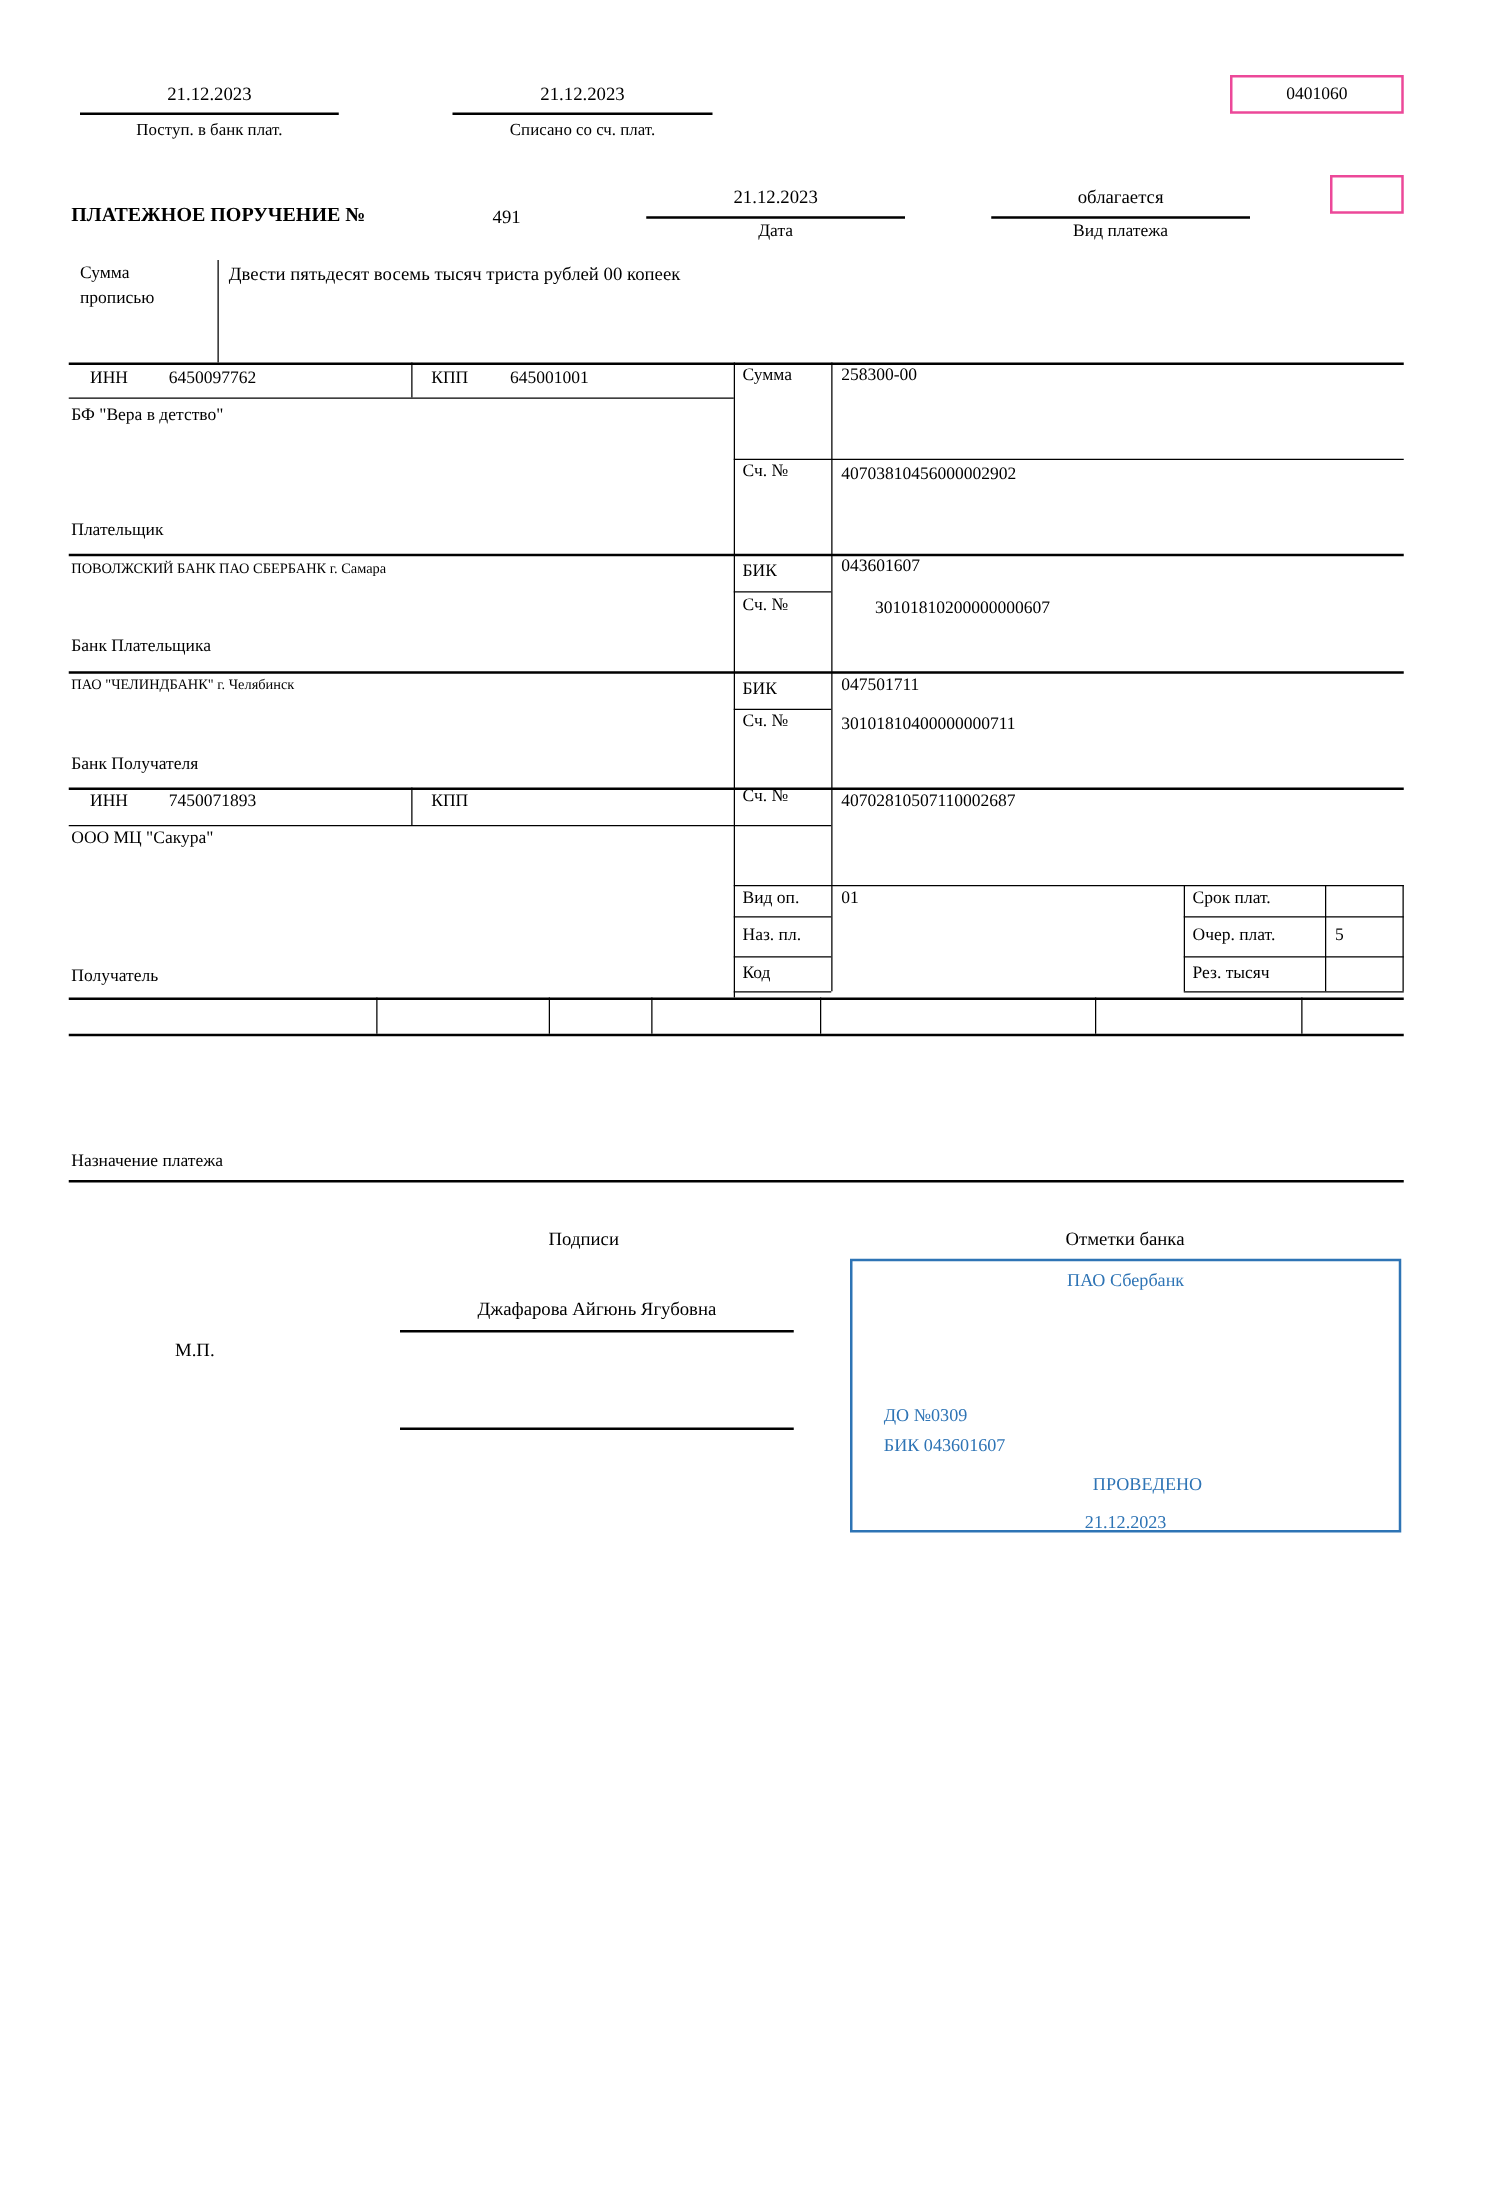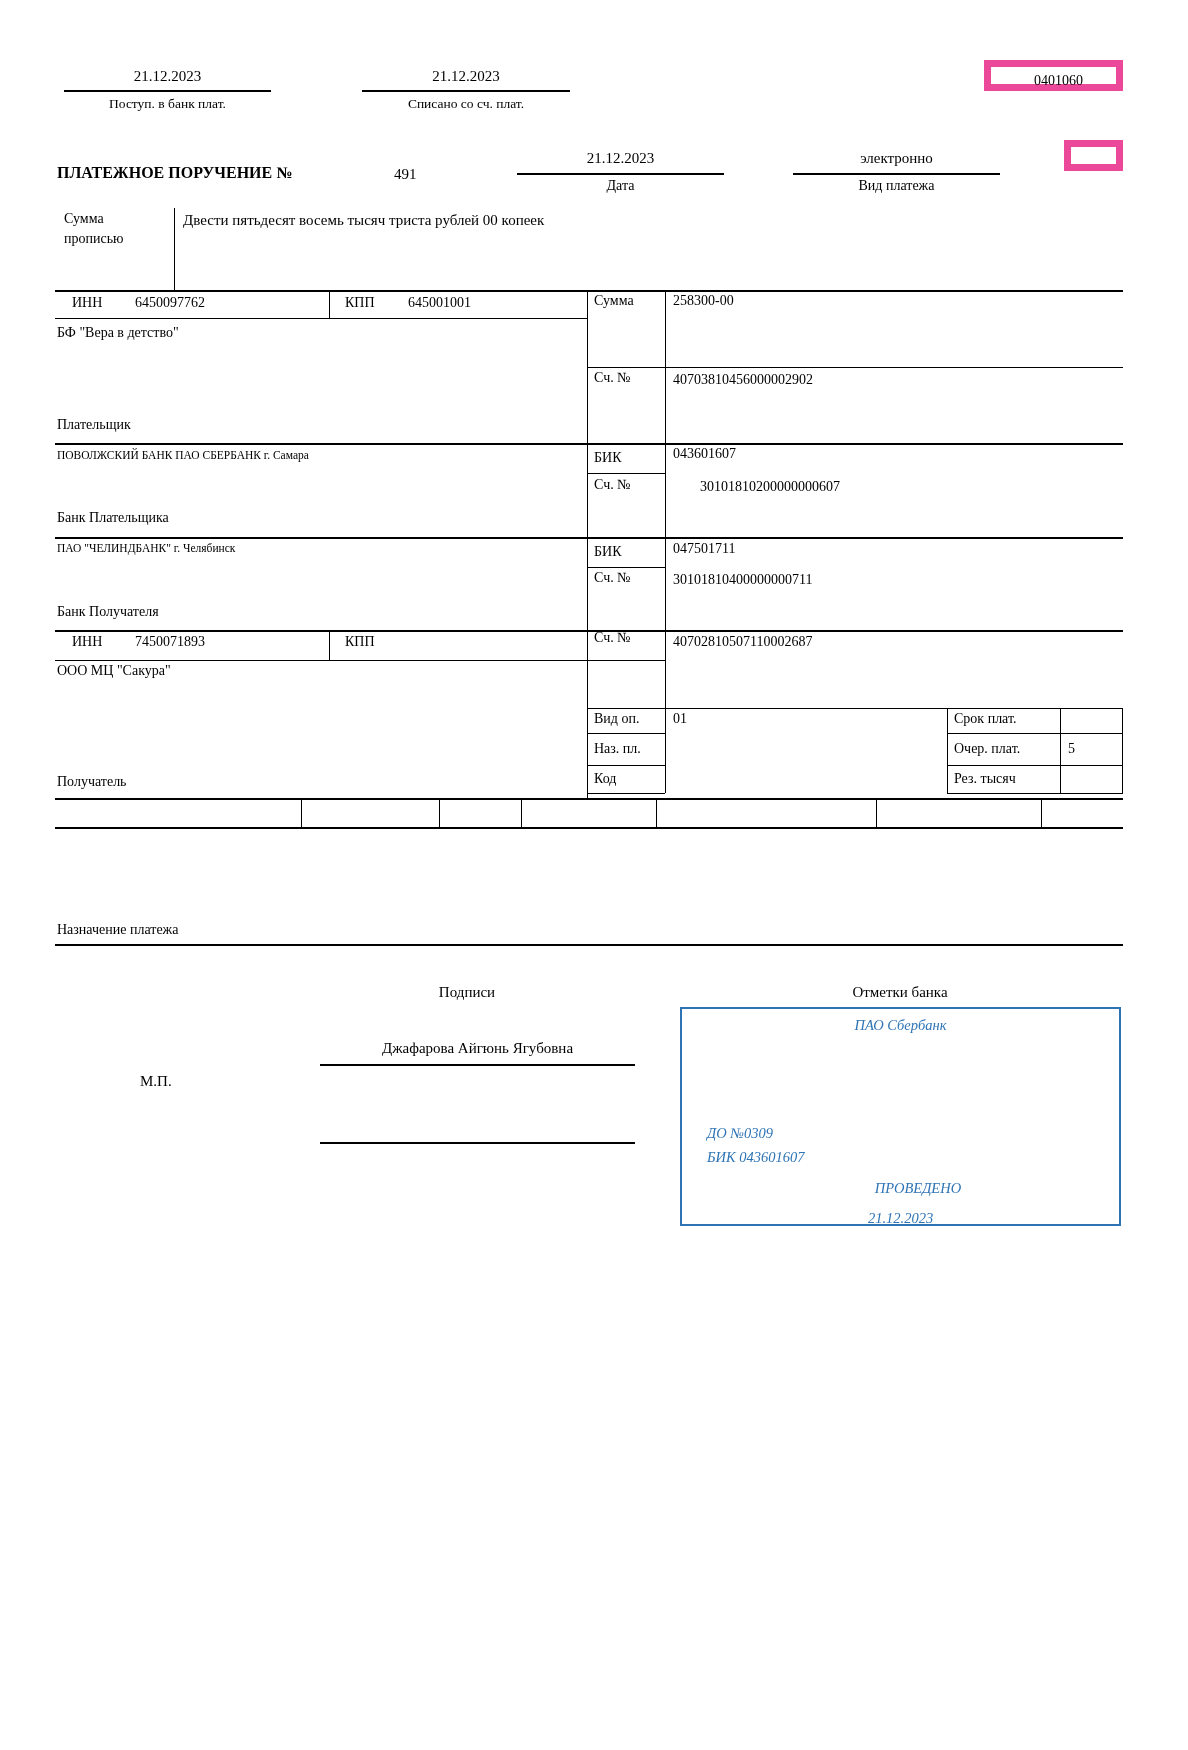--- a/index.html
+++ b/index.html
@@ -8,25 +8,25 @@
     font-family:"Liberation Serif", serif; color:#000; overflow:hidden;
   }
   .t { position:absolute; white-space:nowrap; font-size:14px; line-height:1.15; }
   .c { text-align:center; }
   .b { font-weight:bold; }
   .sm { font-size:13.5px; }
   .xs { font-size:11.5px; }
   .lg { font-size:15px; }
   .hl { position:absolute; background:#000; height:1px; }
   .vl { position:absolute; background:#000; width:1px; }
-  .box { position:absolute; border:7px solid #ec4899; box-sizing:border-box; }
+  .box { position:absolute; border:2px solid #ec4899; box-sizing:border-box; }
   .wrap { white-space:normal; }
   .stamp { position:absolute; left:680px; top:1007px; width:441px; height:219px;
            border:2px solid #2e74b5; box-sizing:border-box; color:#2e74b5; }
-  .stamp .t { color:#2e74b5; font-size:14.5px;font-style:italic; }
+  .stamp .t { color:#2e74b5; font-size:14.5px; }
 </style>
 </head>
 <body>
 
 <div class="page">
 
   <div class="t c lg" style="left:64px;top:68px;width:207px">21.12.2023</div>
   <div class="hl" style="left:64px;top:90px;width:207px;height:2px"></div>
   <div class="t c sm" style="left:64px;top:96px;width:207px">Поступ. в банк плат.</div>
 
@@ -38,21 +38,21 @@
     <div class="t c" style="left:0;top:6px;width:135px">0401060</div>
   </div>
 
   <div class="t b" style="left:57px;top:164px;font-size:16px">ПЛАТЕЖНОЕ ПОРУЧЕНИЕ №</div>
   <div class="t lg" style="left:394px;top:166px">491</div>
 
   <div class="t c lg" style="left:517px;top:150px;width:207px">21.12.2023</div>
   <div class="hl" style="left:517px;top:173px;width:207px;height:2px"></div>
   <div class="t c" style="left:517px;top:178px;width:207px">Дата</div>
 
-  <div class="t c lg" style="left:793px;top:150px;width:207px">электронно</div>
+  <div class="t c lg" style="left:793px;top:150px;width:207px">облагается</div>
   <div class="hl" style="left:793px;top:173px;width:207px;height:2px"></div>
   <div class="t c" style="left:793px;top:178px;width:207px">Вид платежа</div>
 
   <div class="box" style="left:1064px;top:140px;width:59px;height:31px"></div>
 
   <div class="t" style="left:64px;top:211px">Сумма</div>
   <div class="t" style="left:64px;top:231px">прописью</div>
   <div class="vl" style="left:174px;top:208px;height:82px"></div>
   <div class="t lg" style="left:183px;top:212px">Двести пятьдесят восемь тысяч триста рублей 00 копеек</div>
 

